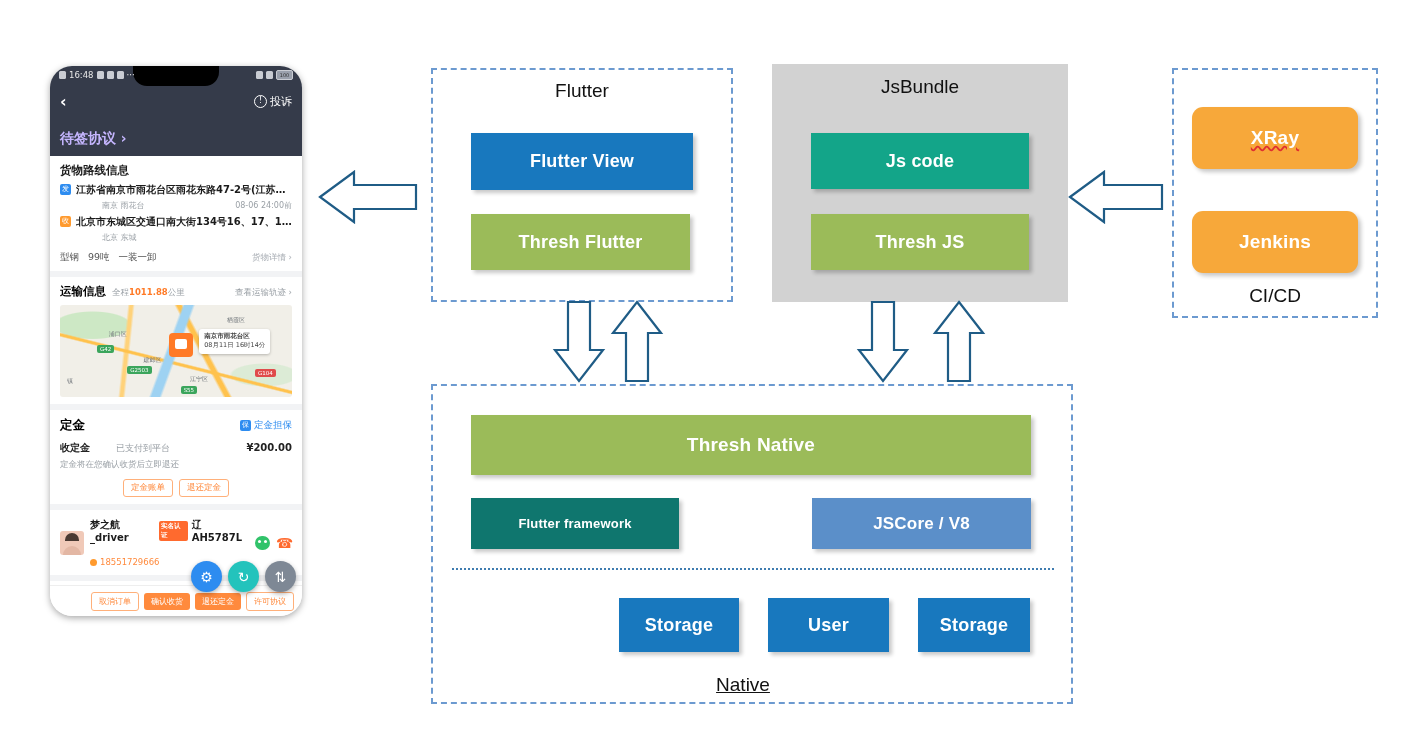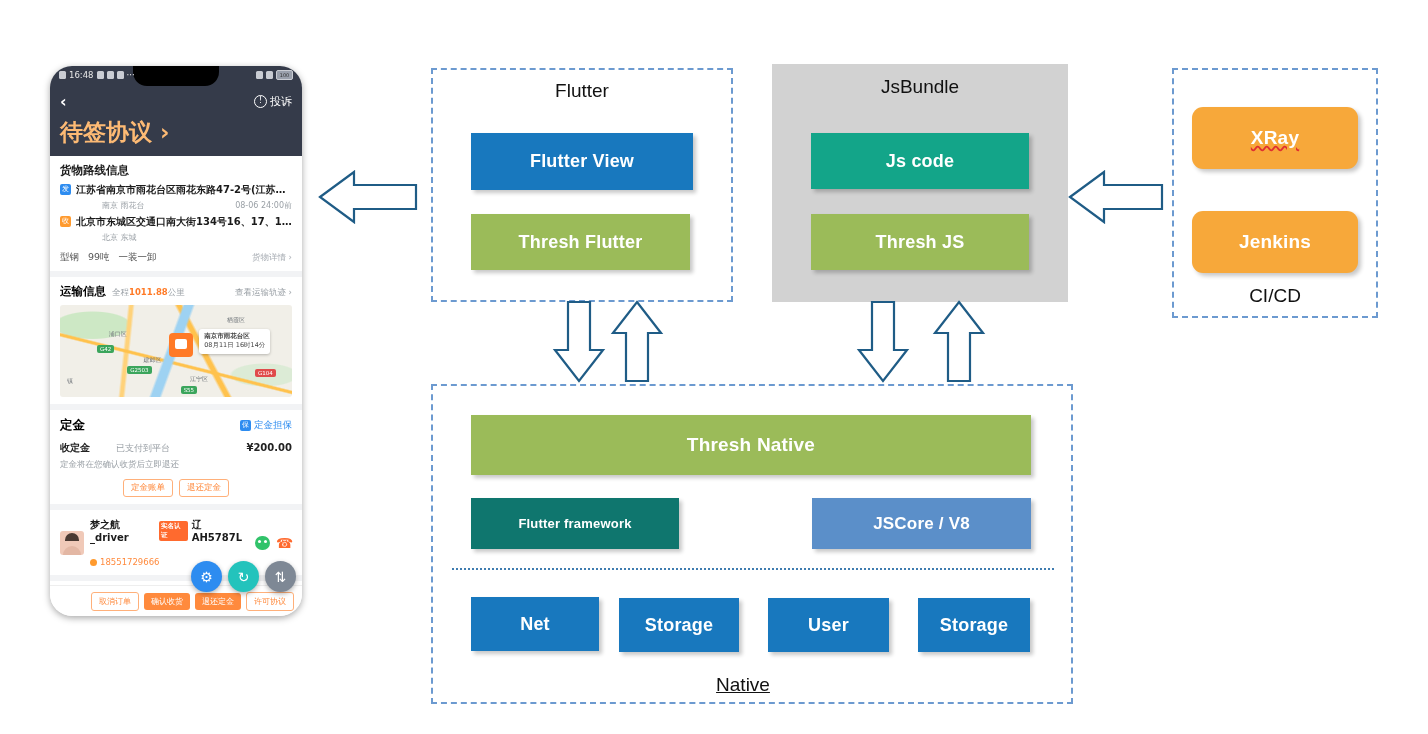--- a/index.html
+++ b/index.html
@@ -98,21 +98,21 @@
     padding: 0 10px;
   }
   #ph-back { font-size: 16px; font-weight: 700; color: #fff; }
   #ph-complain { font-size: 11px; display: flex; align-items: center; gap: 3px; }
   #ph-complain .warn {
     width: 11px; height: 11px; border: 1.3px solid #fff;
     border-radius: 50%; font-size: 8px; line-height: 10px; text-align: center;
   }
   #ph-title {
     position: absolute; left: 10px; bottom: 8px;
-    font-size: 23px; font-weight: 700; color: #fdba74;
+    font-size: 14px; font-weight: 700; color: #c4b5fd;
   }
   .sect { padding: 7px 10px; background: #fff; }
   .sect-h { font-size: 11.5px; font-weight: 700; color: #1b1b1b; margin-bottom: 5px; }
   .addr-row { display: flex; gap: 5px; margin-bottom: 3px; }
   .sq {
     flex: 0 0 auto; width: 11px; height: 11px; border-radius: 2px;
     color: #fff; font-size: 7px; line-height: 11px; text-align: center;
     margin-top: 1px;
   }
   .sq.blue { background: #2D8CF0; }
@@ -431,20 +431,19 @@
 
   <div class="dashgrp" style="left:431px; top:384px; width:642px; height:320px;"></div>
 
   <div class="box" style="left:471px; top:415px; width:560px; height:60px; background:#9BBB59; font-size:19px;">Thresh Native</div>
 
   <div class="box" style="left:471px; top:498px; width:208px; height:51px; background:#0f766e; font-size:13px;">Flutter framework</div>
   <div class="box" style="left:812px; top:498px; width:219px; height:51px; background:#5B8FC9; font-size:17px;">JSCore / V8</div>
 
   <div class="dotted-div" style="left:452px; top:568px; width:602px;"></div>
 
-  <div class="box" style="left:471px; top:597px; width:128px; height:54px; background:#1878BE; font-size:18px;">Net</div>
   <div class="box" style="left:619px; top:598px; width:120px; height:54px; background:#1878BE; font-size:18px;">Storage</div>
   <div class="box" style="left:768px; top:598px; width:121px; height:54px; background:#1878BE; font-size:18px;">User</div>
   <div class="box" style="left:918px; top:598px; width:112px; height:54px; background:#1878BE; font-size:18px;">Storage</div>
 
   <div class="grp-title" style="left:422px; top:674px; width:642px;text-decoration:underline;">Native</div>
 
 </div>
 
 </body></html>

